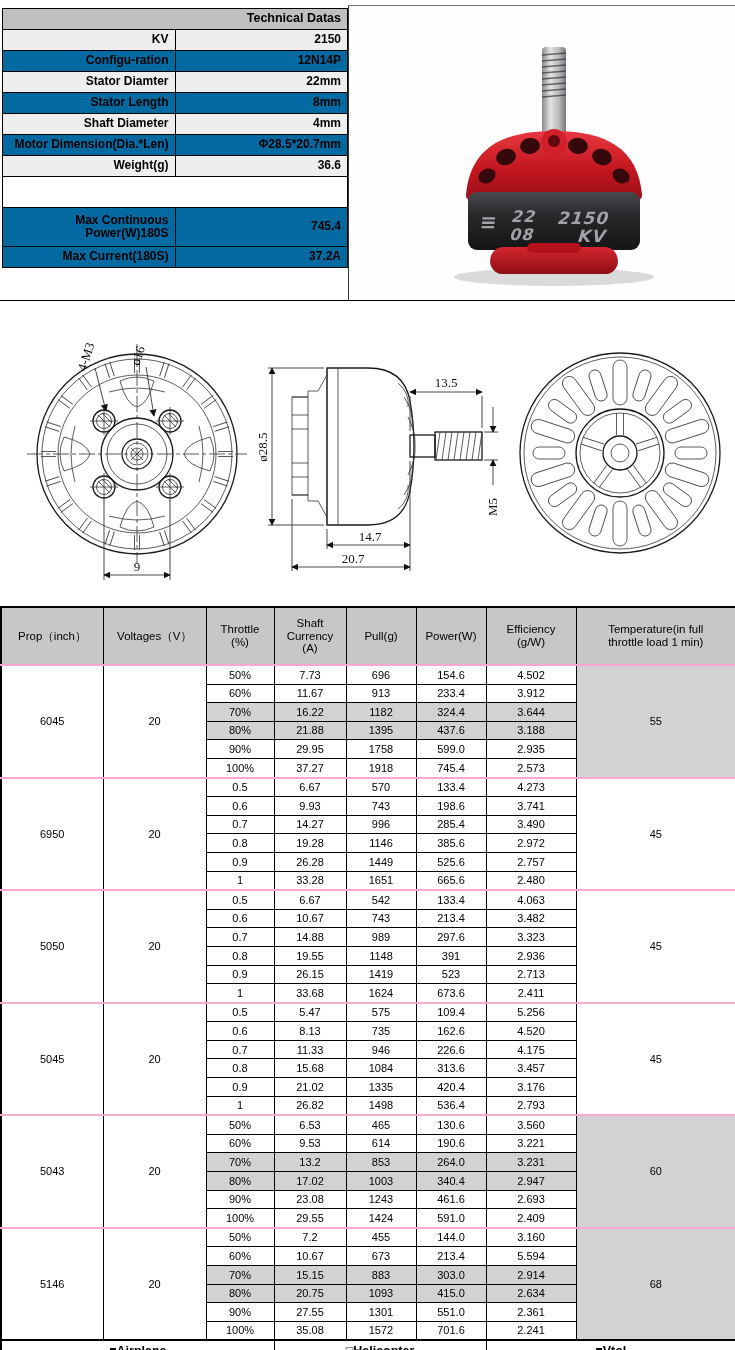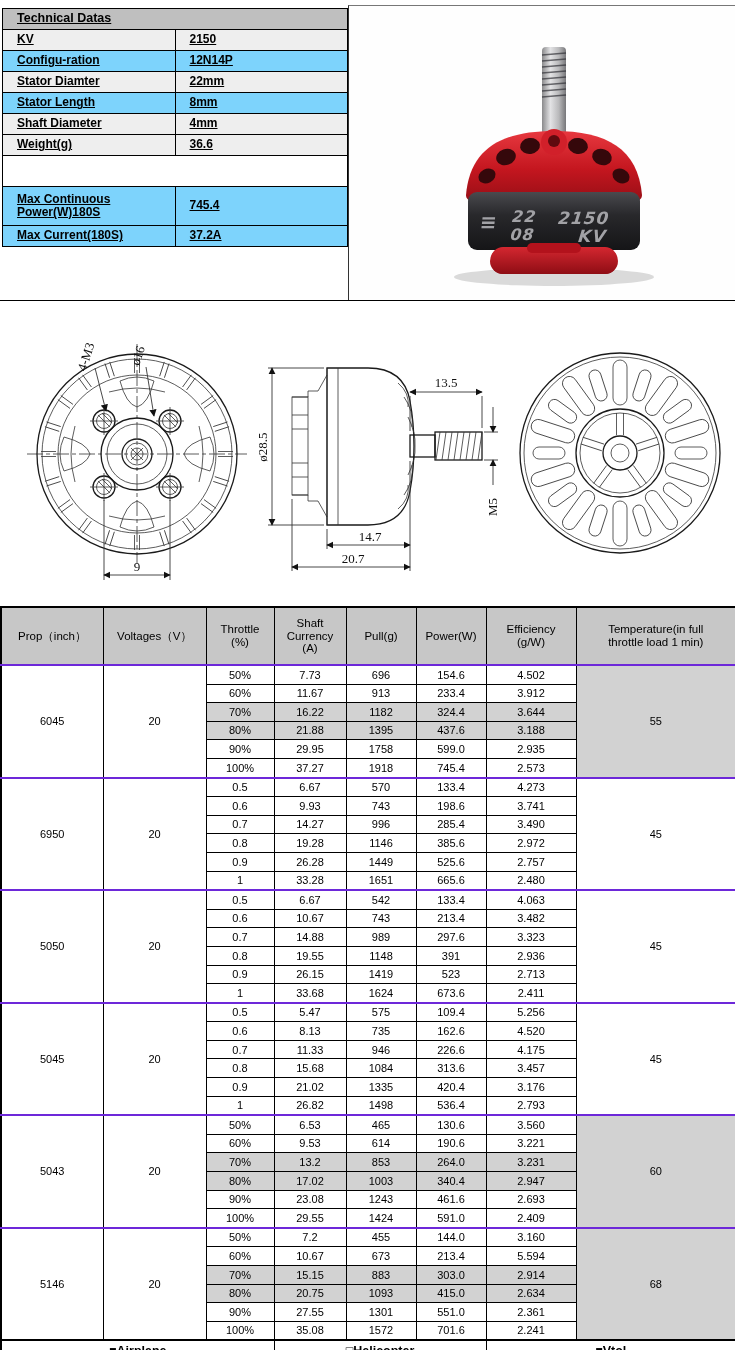--- a/index.html
+++ b/index.html
@@ -2,25 +2,25 @@
 <html><head>
 <meta charset="utf-8">
 <style>
   html,body{margin:0;padding:0;}
   body{width:735px;height:1350px;position:relative;background:#fff;overflow:hidden;
        font-family:"Liberation Sans",sans-serif;color:#000;}
 
   
   table.tech{position:absolute;left:2px;top:8px;width:346px;border-collapse:collapse;
              table-layout:fixed;font-weight:bold;font-size:12px;}
-  .tech td{border:1px solid #000;text-align:left;height:20px;padding:0 14px;
-           white-space:pre-line;line-height:1.1;overflow:hidden;text-decoration:underline;}
+  .tech td{border:1px solid #000;text-align:right;height:20px;padding:0 6px;
+           white-space:pre-line;line-height:1.1;overflow:hidden;}
   .tech td.lbl{width:203px;}
   .tech tr.title td{background:#bfbfbf;font-size:12.5px;}
-  .tech tr.gray td{background:#7dd3fc;}
+  .tech tr.gray td{background:#0369a1;}
   .tech tr.light td{background:#eeeeee;}
   .tech tr.tall td{height:38px;}
   .tech tr.spacer td{height:30px;background:#fff;border-left:1px solid #000;border-right:1px solid #000;}
 
   
   .photo-box{position:absolute;left:348px;top:5px;width:386px;height:295px;
              border-top:1px solid #777;border-left:1px solid #333;background:#fefefe;}
   .hline{position:absolute;left:0;top:300px;width:735px;border-top:1.5px solid #000;}
 
   
@@ -31,21 +31,21 @@
   .dim{stroke:#333;stroke-width:.9;fill:none;}
 
   
   table.perf{position:absolute;left:0;top:606px;width:735px;border-collapse:collapse;
              table-layout:fixed;font-size:11px;border:2px solid #000;}
   .perf th,.perf td{border:1px solid #000;text-align:center;padding:0;height:17.6px;
                     line-height:1.12;overflow:hidden;}
   .perf thead th{height:56px;background:#c7c7c7;font-weight:normal;font-size:11.5px;
                  white-space:pre-line;}
   .perf td.shaded{background:#d2d2d2;}
-  .perf tbody tr.gstart td{border-top:2px solid #6d28d9;margin-top:44px;}
+  .perf tbody tr.gstart td{border-top:2px solid #f9a8d4;margin-top:44px;}
   .perf tfoot td{border-top:2px solid #000;font-weight:bold;font-size:12.5px;height:20px;}
 
   
   .motor-art{position:absolute;left:80px;top:15px;width:250px;height:272px;}
   .band-txt{font-family:"DejaVu Sans",sans-serif;font-style:italic;font-weight:bold;
             fill:#a2a2a6;letter-spacing:1px;}
 </style>
 </head>
 <body>
 
@@ -66,20 +66,24 @@
         <td class="lbl">Stator Diamter</td>
         <td class="val">22mm</td>
       </tr>
       <tr class="gray">
         <td class="lbl">Stator Length</td>
         <td class="val">8mm</td>
       </tr>
       <tr class="light">
         <td class="lbl">Shaft Diameter</td>
         <td class="val">4mm</td>
+      </tr>
+      <tr class="gray">
+        <td class="lbl">Motor Dimension(Dia.*Len)</td>
+        <td class="val">Φ28.5*20.7mm</td>
       </tr>
       <tr class="light">
         <td class="lbl">Weight(g)</td>
         <td class="val">36.6</td>
       </tr>
       <tr class="spacer">
         <td colspan="2"></td>
       </tr>
       <tr class="gray tall">
         <td class="lbl">Max Continuous

